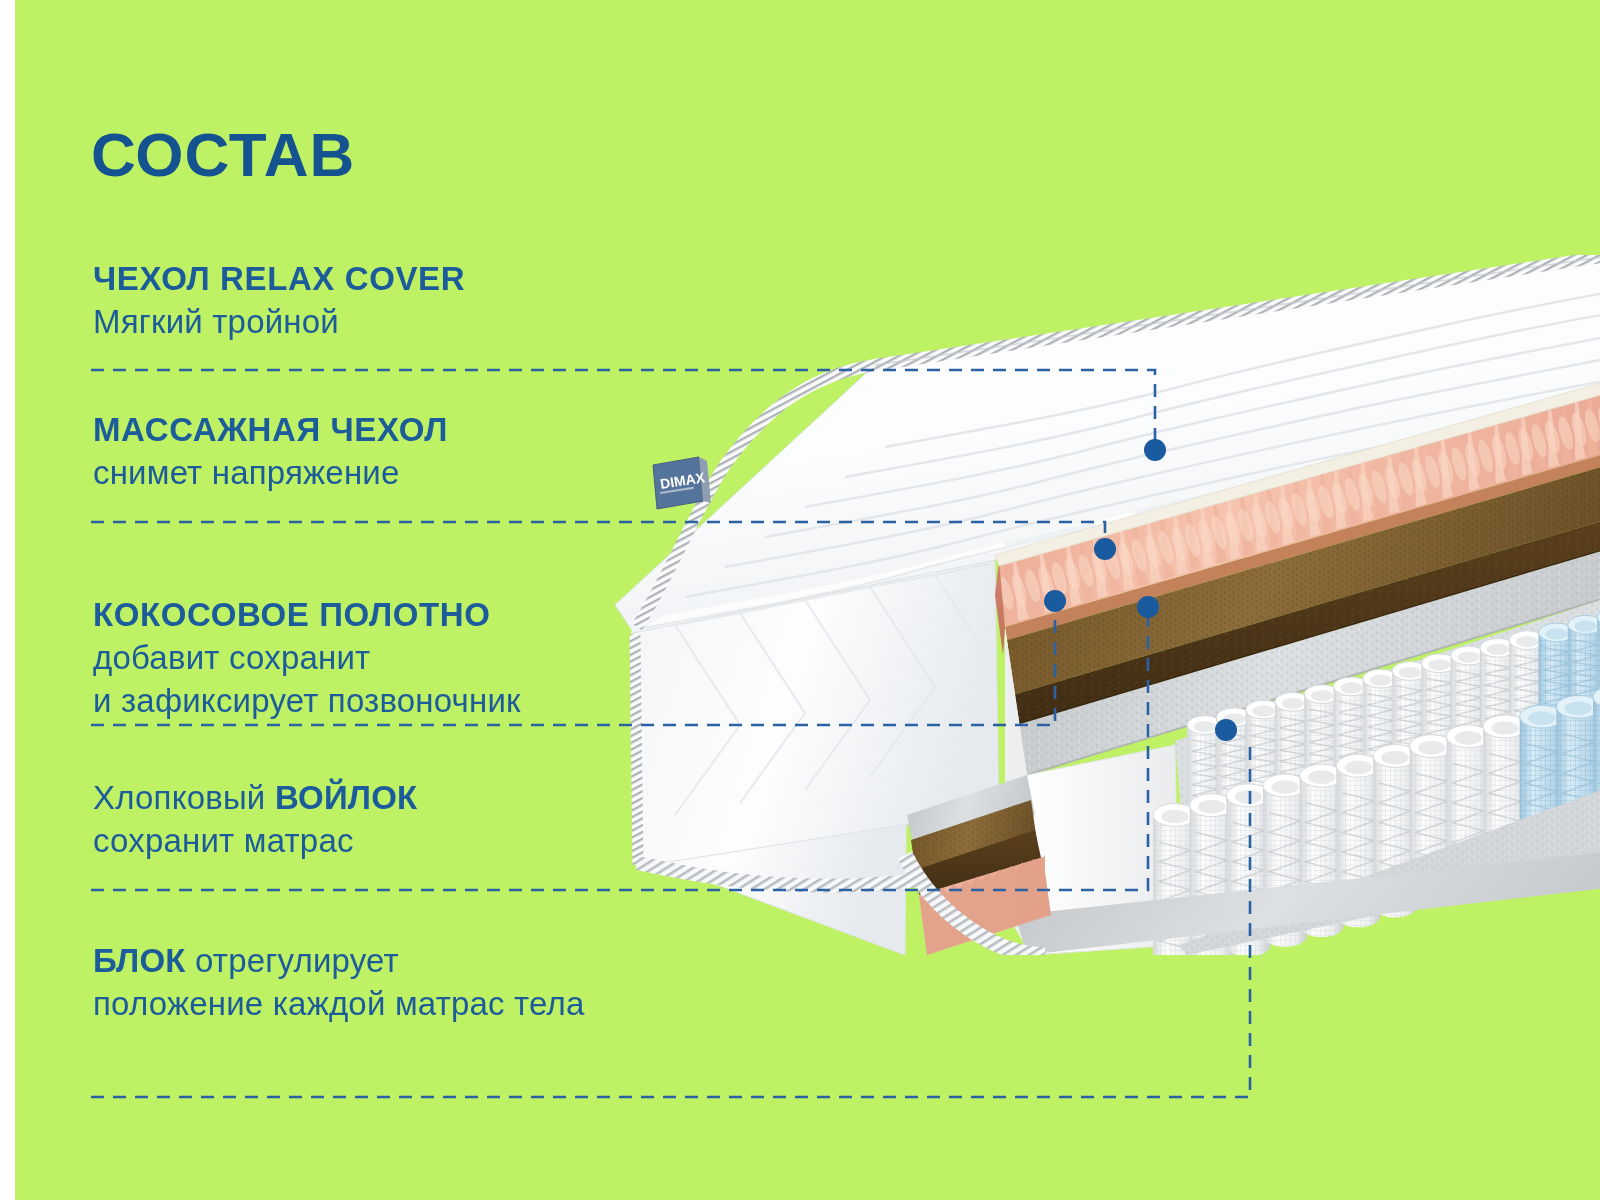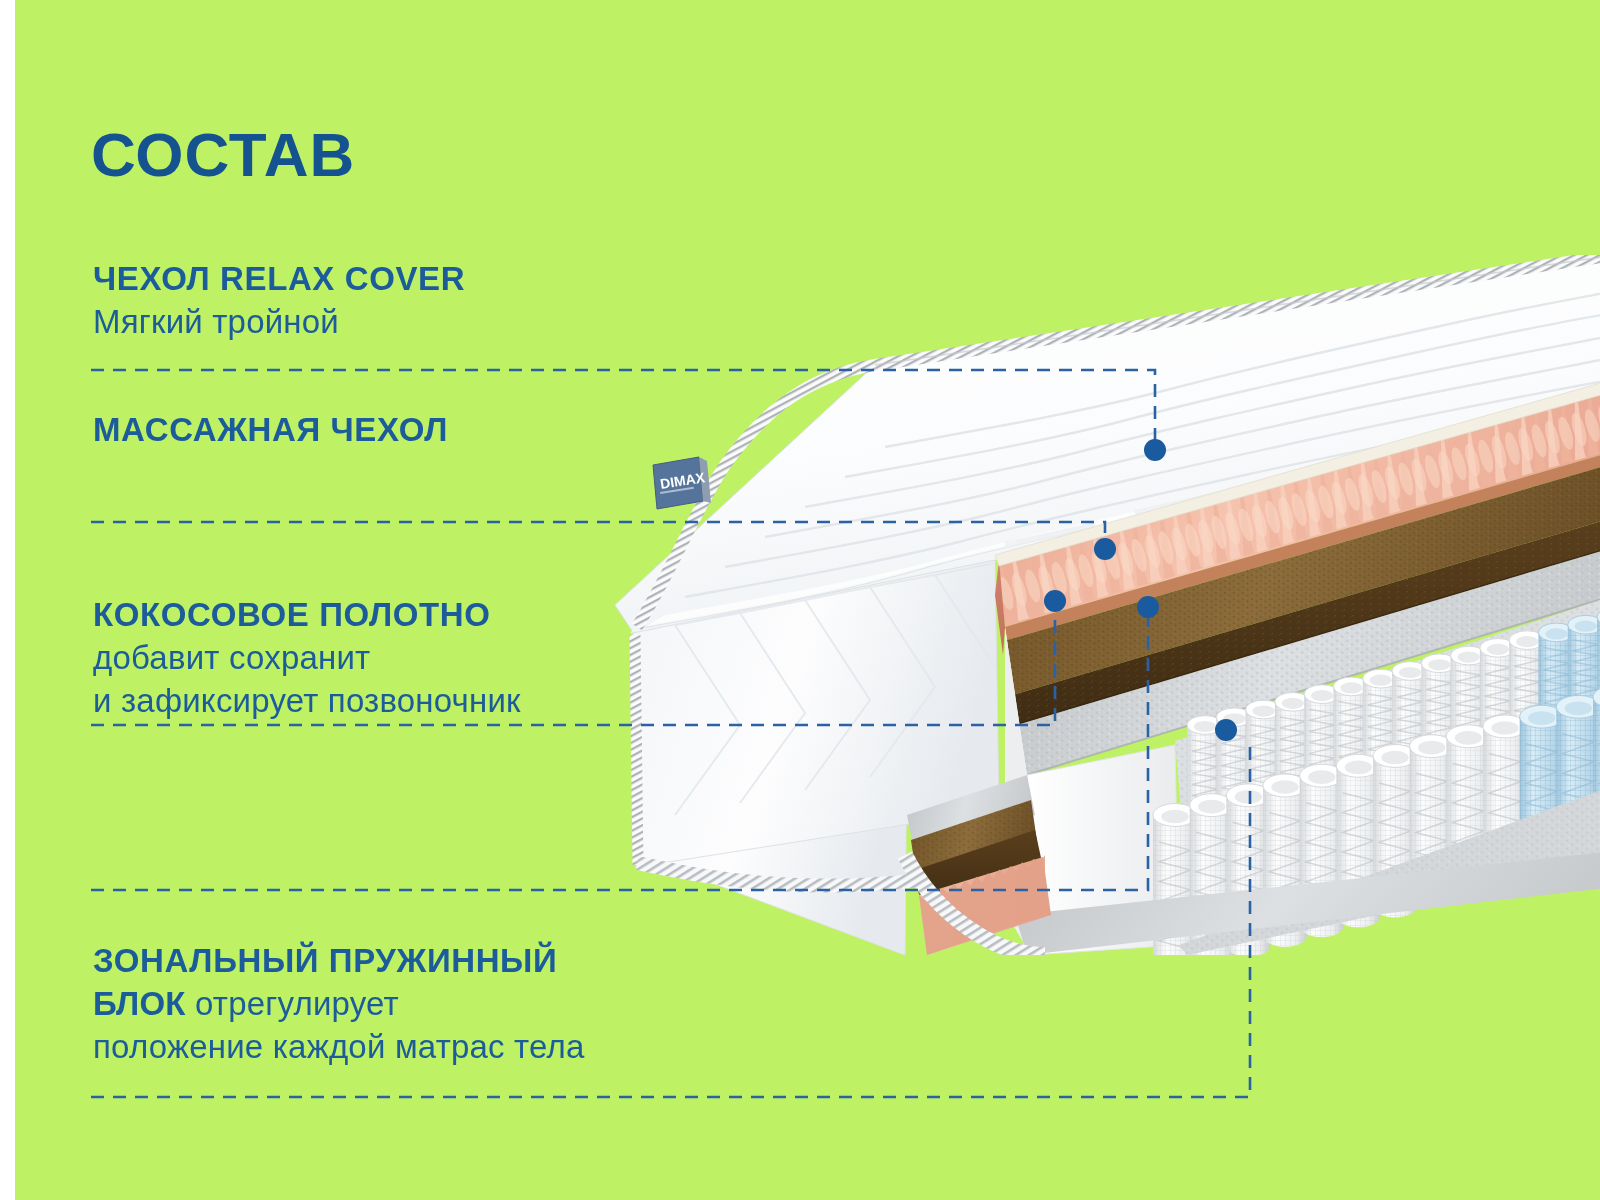--- a/index.html
+++ b/index.html
@@ -548,30 +548,32 @@
     </g>
   </svg>
 
   <div class="callout" id="callout-1">
     <span class="line ln-bold-cap">ЧЕХОЛ RELAX COVER</span>
     <span class="line ln-reg">Мягкий тройной</span>
   </div>
 
   <div class="callout" id="callout-2">
     <span class="line ln-bold-cap">МАССАЖНАЯ ЧЕХОЛ</span>
+    <span class="line ln-reg">снимет напряжение</span>
   </div>
 
   <div class="callout" id="callout-3">
     <span class="line ln-bold-cap">КОКОСОВОЕ ПОЛОТНО</span>
     <span class="line ln-reg">добавит сохранит</span>
     <span class="line ln-reg">и зафиксирует позвоночник</span>
   </div>
 
   <div class="callout" id="callout-4">
+    <span class="line ln-reg mix"><span>Хлопковый </span><b>ВОЙЛОК</b></span>
+    <span class="line ln-reg">сохранит матрас</span>
   </div>
 
   <div class="callout" id="callout-5">
-    <span class="line ln-bold-cap">ЗОНАЛЬНЫЙ ПРУЖИННЫЙ</span>
     <span class="line ln-reg mix"><b>БЛОК</b><span> отрегулирует</span></span>
     <span class="line ln-reg">положение каждой матрас тела</span>
   </div>
 
 </div>
 
 </body></html>

